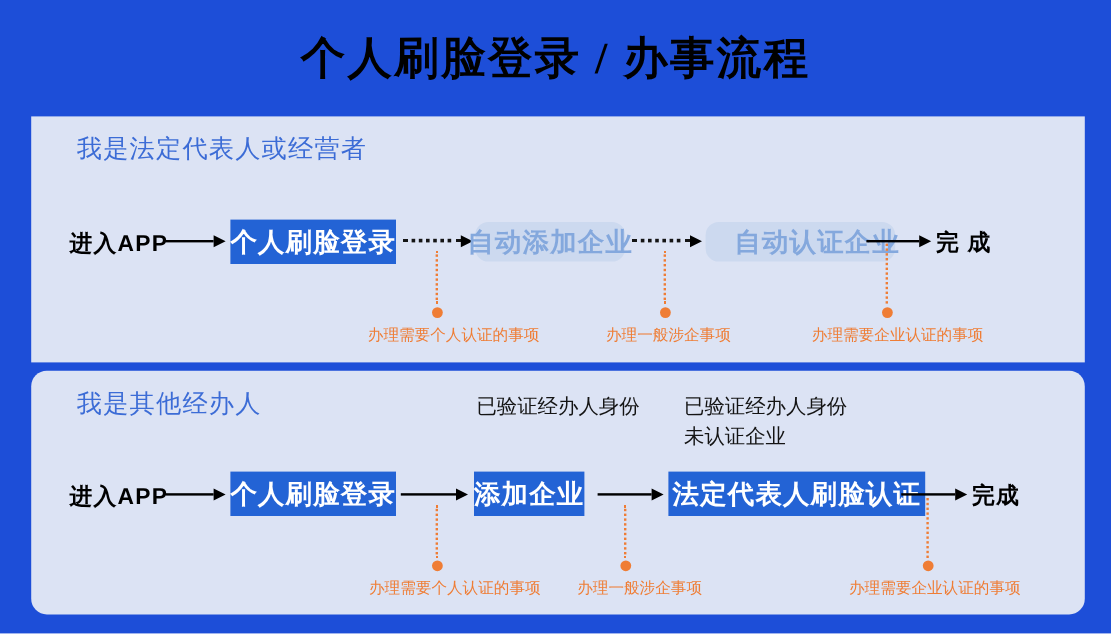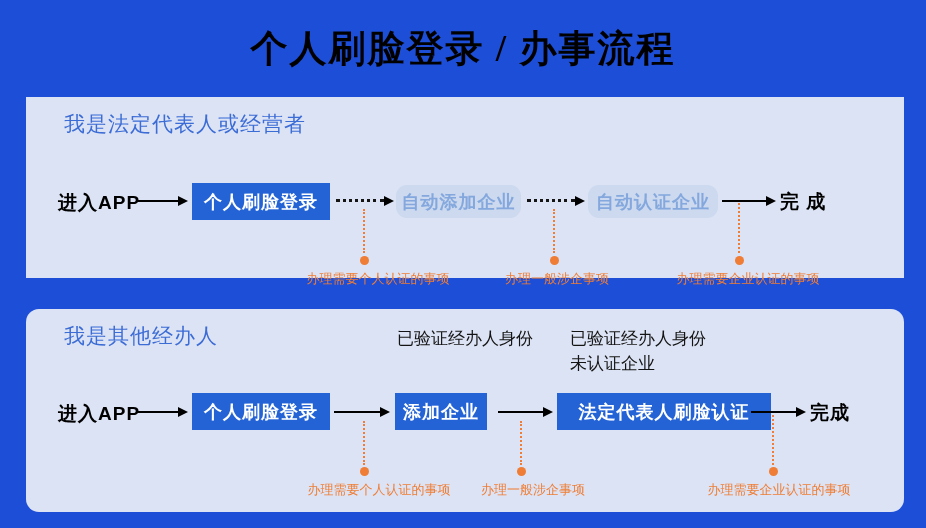--- a/index.html
+++ b/index.html
@@ -8,31 +8,31 @@
     font-family:"Liberation Sans","DejaVu Sans",sans-serif;color:#000;
   }
   .title{
     position:absolute;top:24px;left:0;width:926px;margin:0;text-align:center;
     font-family:"Liberation Serif","DejaVu Serif",serif;font-weight:600;
     font-size:37px;letter-spacing:2px;color:#000;
   }
   .panel{
     position:absolute;left:26px;width:878px;background:#dce3f4;
   }
-  .panel1{top:97px;height:181px;}
+  .panel1{top:97px;height:205px;}
   .panel2{top:309px;height:203px;border-radius:13px;}
   .sec-header{
     position:absolute;left:38px;top:13px;font-size:21px;color:#3c6cd6;letter-spacing:1px;
   }
   .start-label,.end-label{
     position:absolute;font-size:19px;font-weight:bold;color:#000;white-space:nowrap;letter-spacing:1px;
   }
   .node{
     position:absolute;display:flex;align-items:center;justify-content:center;
-    font-size:18px;font-weight:bold;white-space:nowrap;letter-spacing:1px;
+    font-size:22px;font-weight:bold;white-space:nowrap;letter-spacing:1px;
   }
   .node.primary{background:#2363d5;color:#ffffff;}
   .node.light{background:#ccd9ef;color:#84a8dd;border-radius:11px;}
   .arrow{position:absolute;height:0;}
   .arrow.solid{border-top:2.5px solid #000;}
   .arrow.dotted{border-top:3px dotted #141414;}
   .arrow::after{
     content:'';position:absolute;right:-10px;top:-6.5px;width:0;height:0;
     border-left:10px solid #000;border-top:5px solid transparent;border-bottom:5px solid transparent;
   }
@@ -61,21 +61,21 @@
     <div class="arrow solid" style="left:112px;top:103px;width:40px;"></div>
 
     <div class="node primary" style="left:166px;top:86px;width:138px;height:37px;">个人刷脸登录</div>
 
     <div class="arrow dotted" style="left:310px;top:102px;width:48px;"></div>
 
     <div class="node light" style="left:370px;top:88px;width:125px;height:33px;">自动添加企业</div>
 
     <div class="arrow dotted" style="left:501px;top:102px;width:48px;"></div>
 
-    <div class="node light" style="left:562px;top:88px;width:130px;height:33px;">自动认证企业</div>
+    <div class="node light" style="left:562px;top:88px;width:130px;height:33px;padding-left:28px;">自动认证企业</div>
 
     <div class="arrow solid" style="left:696px;top:103px;width:44px;"></div>
 
     <div class="end-label" style="left:754px;top:92px;text-align:right;">完 成</div>
 
     <div class="vline" style="left:337px;top:112px;height:44px;"></div>
     <div class="vline" style="left:527px;top:112px;height:44px;"></div>
     <div class="vline" style="left:712px;top:106px;height:50px;"></div>
     <div class="dot" style="left:334px;top:159px;"></div>
     <div class="dot" style="left:524px;top:159px;"></div>

